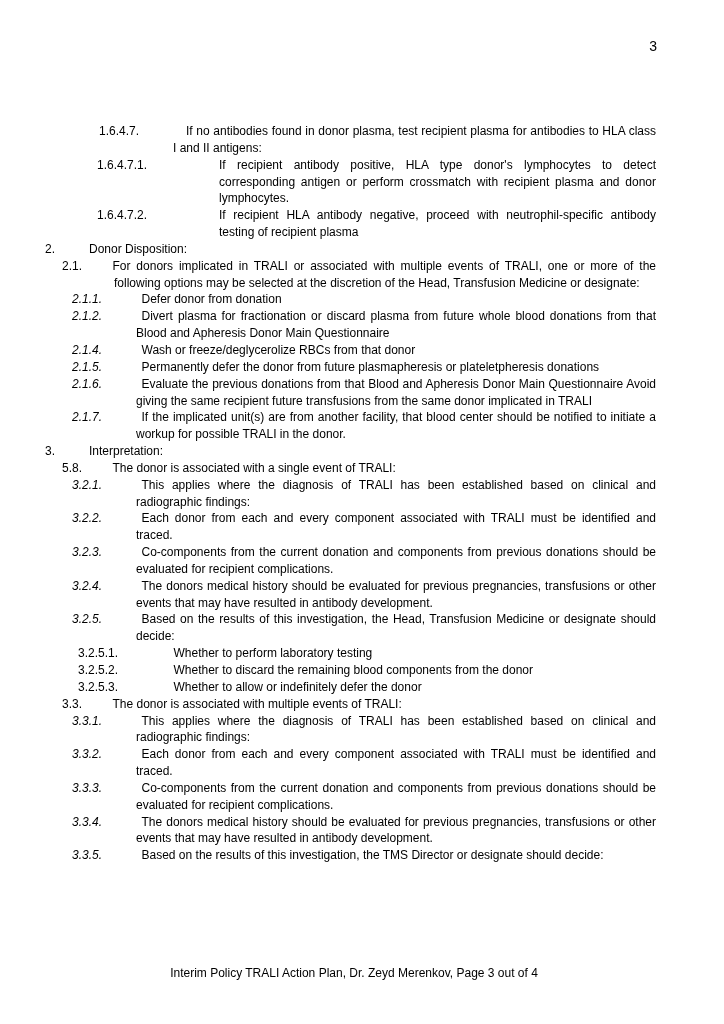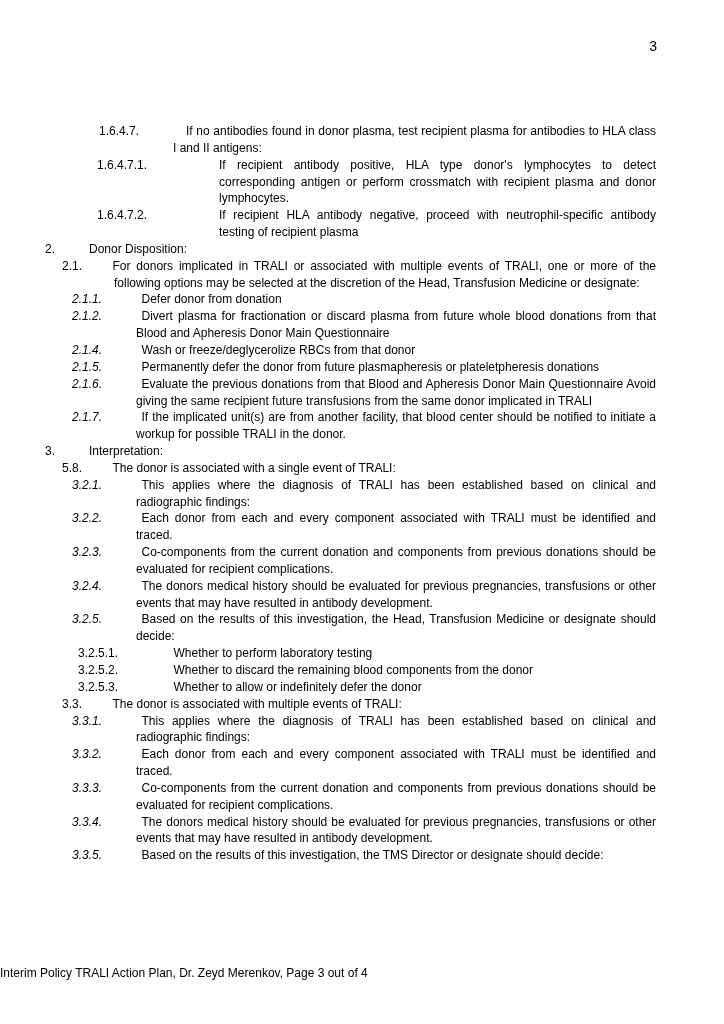--- a/index.html
+++ b/index.html
@@ -28,20 +28,21 @@
   .bold{font-weight:normal;}
   
   .lv-A{padding-left:106px;text-indent:-37px;}  .lv-A .num{width:50px;}
   .lv-B{padding-left:152px;text-indent:-61px;}  .lv-B .num{width:61px;}
   .lv-1{padding-left:22px;text-indent:-22px;}   .lv-1 .num{width:22px;}
   .lv-2{padding-left:47px;text-indent:-26px;}   .lv-2 .num{width:24.5px;}
   .lv-3{padding-left:69px;text-indent:-32px;}   .lv-3 .num{width:37.5px;font-style:italic;}
   .lv-4{padding-left:105px;text-indent:-47px;}  .lv-4 .num{width:48.5px;}
   .footer{
     position:absolute;left:0;right:16px;top:966px;
+    text-align:center;
     font-size:12px;line-height:15px;
   }
 </style>
 </head>
 <body>
 
 <div class="page">
   <div class="page-number">3</div>
   <div class="content">
       <div class="item lv-A"><span class="num">1.6.4.7.</span><span>If no antibodies found in donor plasma, test recipient plasma for antibodies to HLA class I and II antigens:</span></div>

